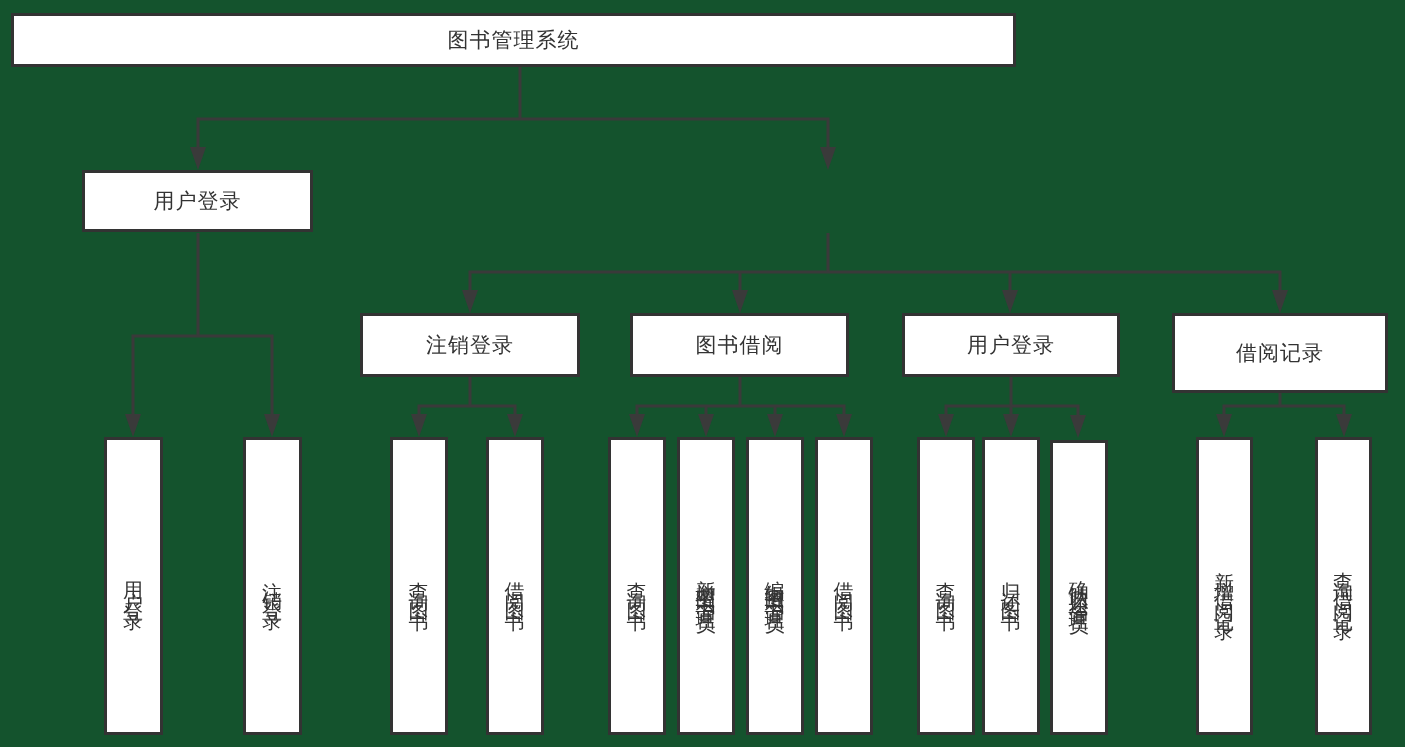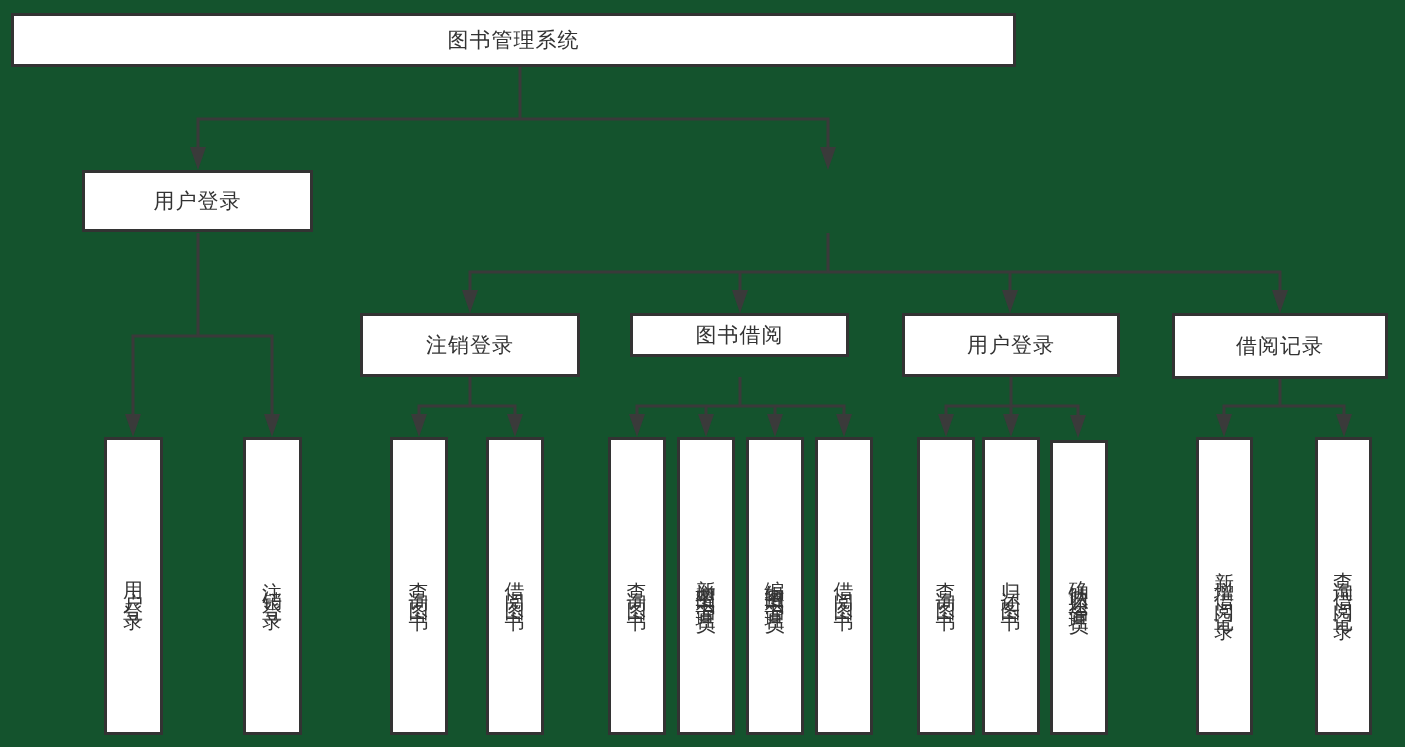--- a/index.html
+++ b/index.html
@@ -100,23 +100,23 @@
       <polygon points="1216,414 1232,414 1224,437"></polygon>
       <polygon points="1336,414 1352,414 1344,437"></polygon>
     </g>
   </svg>
 
   <div class="node horiz" style="left:11px; top:13px; width:1005px; height:54px">图书管理系统</div>
 
   <div class="node horiz" style="left:82px; top:170px; width:231px; height:62px">用户登录</div>
 
   <div class="node horiz" style="left:360px; top:313px; width:220px; height:64px">注销登录</div>
-  <div class="node horiz" style="left:630px; top:313px; width:219px; height:44px">图书借阅</div>
+  <div class="node horiz" style="left:630px; top:313px; width:219px; height:64px">图书借阅</div>
   <div class="node horiz" style="left:902px; top:313px; width:218px; height:64px">用户登录</div>
-  <div class="node horiz" style="left:1172px; top:313px; width:216px; height:66px">借阅记录</div>
+  <div class="node horiz" style="left:1172px; top:313px; width:216px; height:80px">借阅记录</div>
 
   <div class="node vert" style="left:104px; top:437px; width:59px; height:298px">用户登录</div>
   <div class="node vert" style="left:243px; top:437px; width:59px; height:298px">注销登录</div>
 
   <div class="node vert" style="left:390px; top:437px; width:58px; height:298px">查询图书</div>
   <div class="node vert" style="left:486px; top:437px; width:58px; height:298px">借阅图书</div>
 
   <div class="node vert" style="left:608px; top:437px; width:58px; height:298px">查询图书</div>
   <div class="node vert tight" style="left:677px; top:437px; width:58px; height:298px">新增图书（管理员）</div>
   <div class="node vert tight" style="left:746px; top:437px; width:58px; height:298px">编辑图书（管理员）</div>

